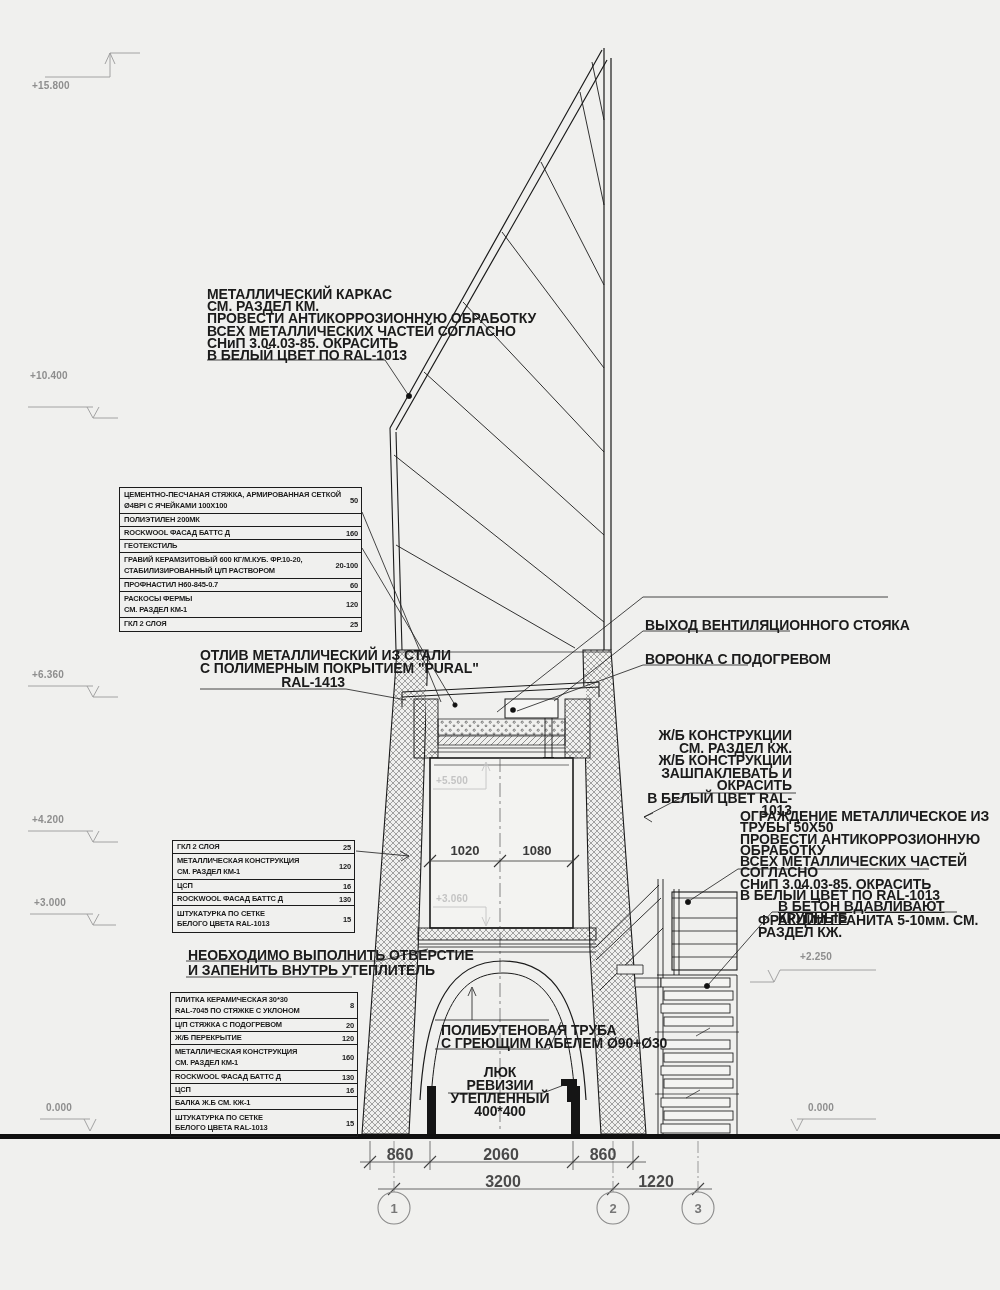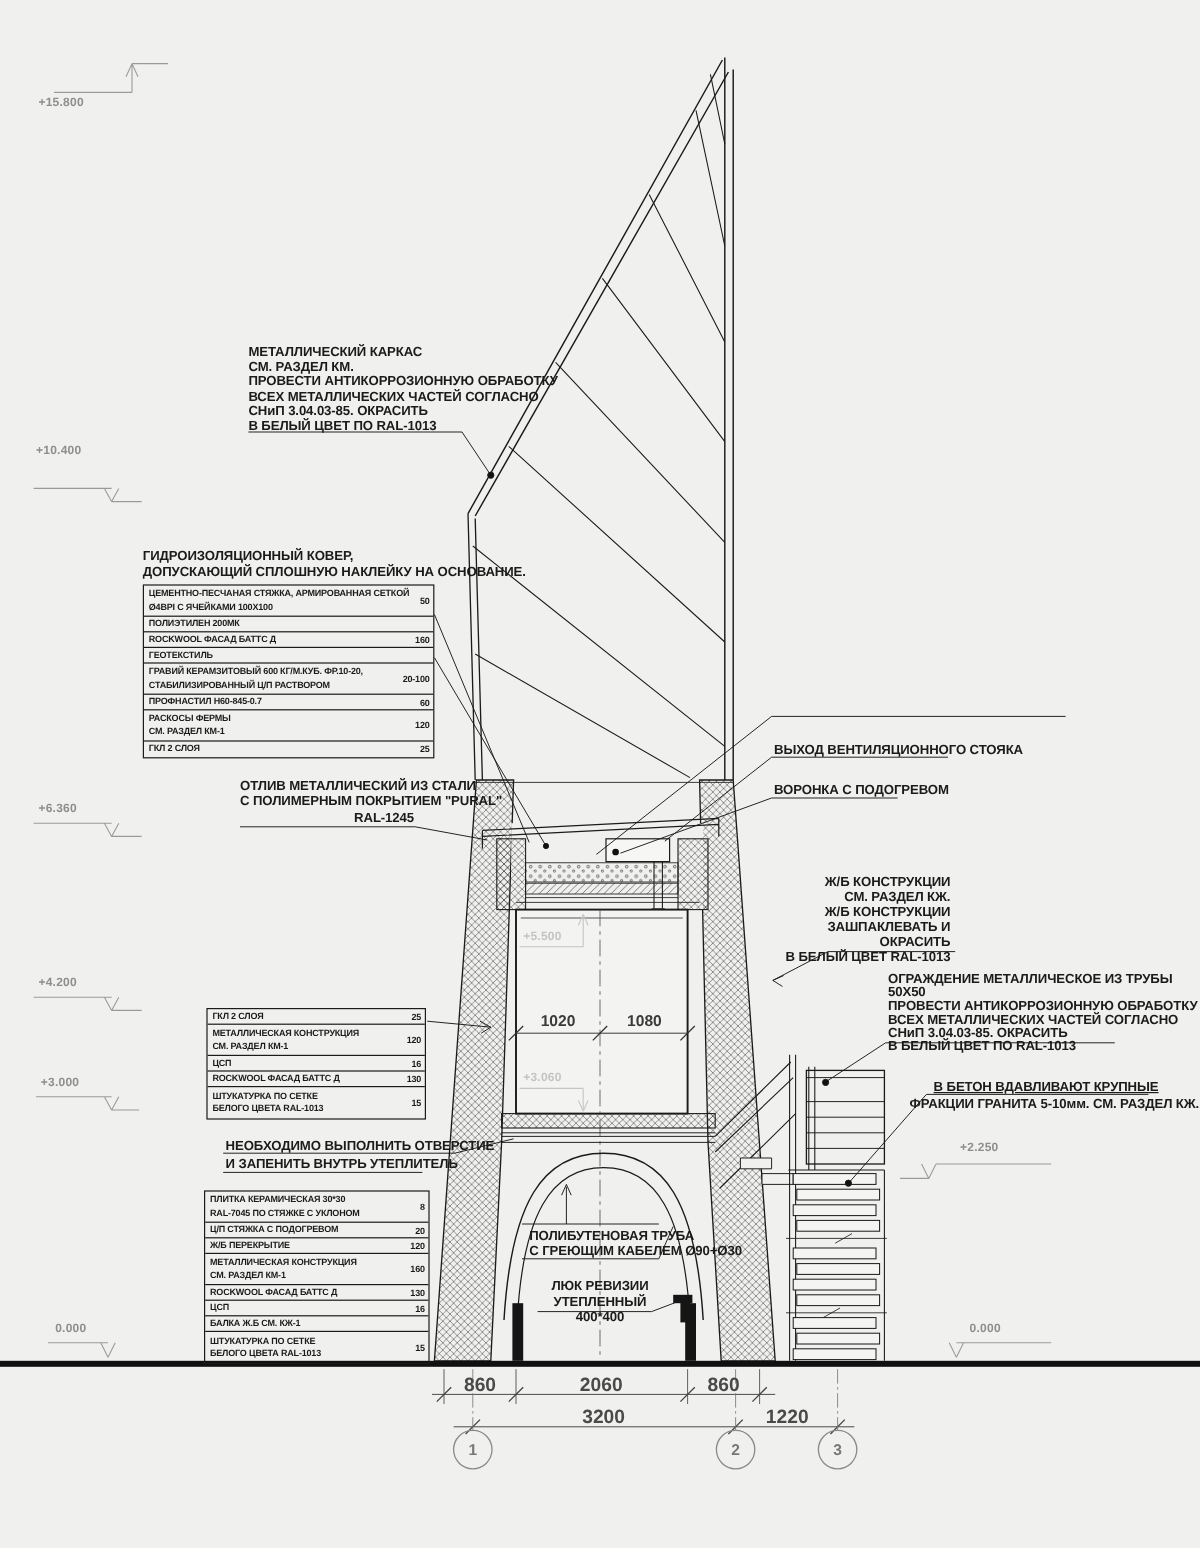--- a/index.html
+++ b/index.html
@@ -1,20 +1,20 @@
 <!DOCTYPE html>
 <html><head>
 <meta charset="utf-8">
 <style>
   html,body{margin:0;padding:0;}
   body{width:1000px;height:1290px;position:relative;background:#f0f0ee;overflow:hidden;
        font-family:"Liberation Sans",sans-serif;color:#1b1b1b;}
   #stage{position:absolute;left:0;top:0;width:1000px;height:1290px;}
   svg{position:absolute;left:0;top:0;}
-  .t{position:absolute;font-size:11px;line-height:12px;font-weight:600;letter-spacing:-0.1px;
+  .t{position:absolute;font-size:14px;line-height:12px;font-weight:600;letter-spacing:-0.1px;
      white-space:pre-line;color:#1b1b1b;}
   .tr{text-align:right;}
   .tc{text-align:center;}
   .elev{position:absolute;font-size:10px;font-weight:600;color:#8e8e8e;letter-spacing:0.2px;white-space:nowrap;}
   .faint{color:#c4c4c4;}
   .dim{position:absolute;font-size:16px;font-weight:600;color:#4a4a4a;transform:translateX(-50%);white-space:nowrap;}
   .dimbig{font-size:13px;color:#3a3a3a;}
   .gridnum{position:absolute;font-size:13px;font-weight:600;color:#777;transform:translate(-50%,-50%);}
   .ltable{position:absolute;border:1.3px solid #1b1b1b;box-sizing:border-box;font-size:7.5px;font-weight:600;letter-spacing:-0.15px;}
   .lrow{display:flex;justify-content:space-between;align-items:center;border-bottom:1.1px solid #1b1b1b;
@@ -168,26 +168,24 @@
   </g>
 </svg>
 
 <div class="t" style="left:207px;top:288px;line-height:12.2px;">МЕТАЛЛИЧЕСКИЙ КАРКАС
 СМ. РАЗДЕЛ КМ.
 ПРОВЕСТИ АНТИКОРРОЗИОННУЮ ОБРАБОТКУ
 ВСЕХ МЕТАЛЛИЧЕСКИХ ЧАСТЕЙ СОГЛАСНО
 СНиП 3.04.03-85. ОКРАСИТЬ
 В БЕЛЫЙ ЦВЕТ ПО RAL-1013</div>
 
-<div class="t" style="left:119px;top:458px;line-height:13px;">ГИДРОИЗОЛЯЦИОННЫЙ КОВЕР,
-ДОПУСКАЮЩИЙ СПЛОШНУЮ НАКЛЕЙКУ НА ОСНОВАНИЕ.</div>
 
 <div class="t" style="left:200px;top:649px;line-height:12.5px;">ОТЛИВ МЕТАЛЛИЧЕСКИЙ ИЗ СТАЛИ
 С ПОЛИМЕРНЫМ ПОКРЫТИЕМ "PURAL"</div>
-<div class="t tr" style="left:245px;top:676px;width:100px;">RAL-1245</div>
+<div class="t tr" style="left:245px;top:676px;width:100px;">RAL-1413</div>
 
 <div class="t" style="left:645px;top:619px;">ВЫХОД ВЕНТИЛЯЦИОННОГО СТОЯКА</div>
 <div class="t" style="left:645px;top:653px;">ВОРОНКА С ПОДОГРЕВОМ</div>
 
 <div class="t tr" style="left:640px;top:729px;width:152px;line-height:12.5px;">Ж/Б КОНСТРУКЦИИ
 СМ. РАЗДЕЛ КЖ.
 Ж/Б КОНСТРУКЦИИ
 ЗАШПАКЛЕВАТЬ И ОКРАСИТЬ
 В БЕЛЫЙ ЦВЕТ RAL-1013</div>
 

